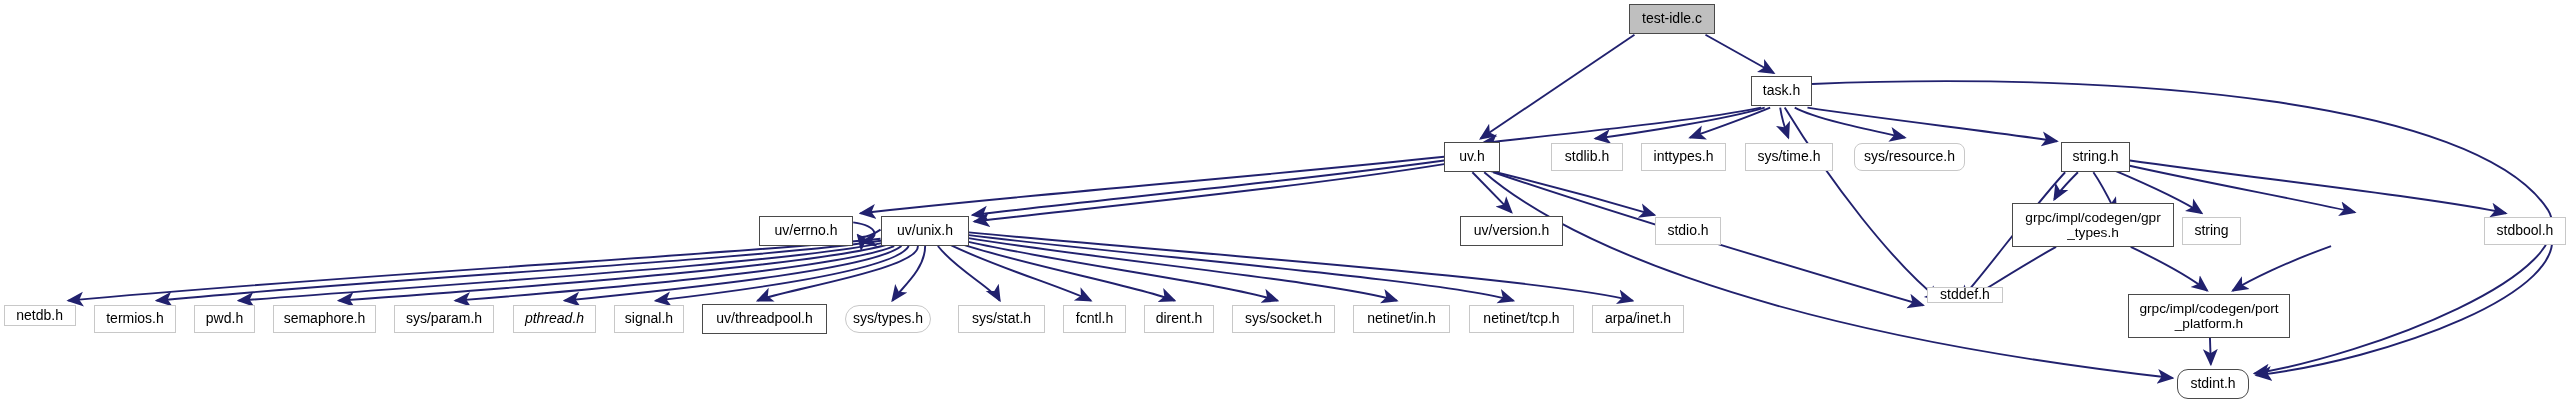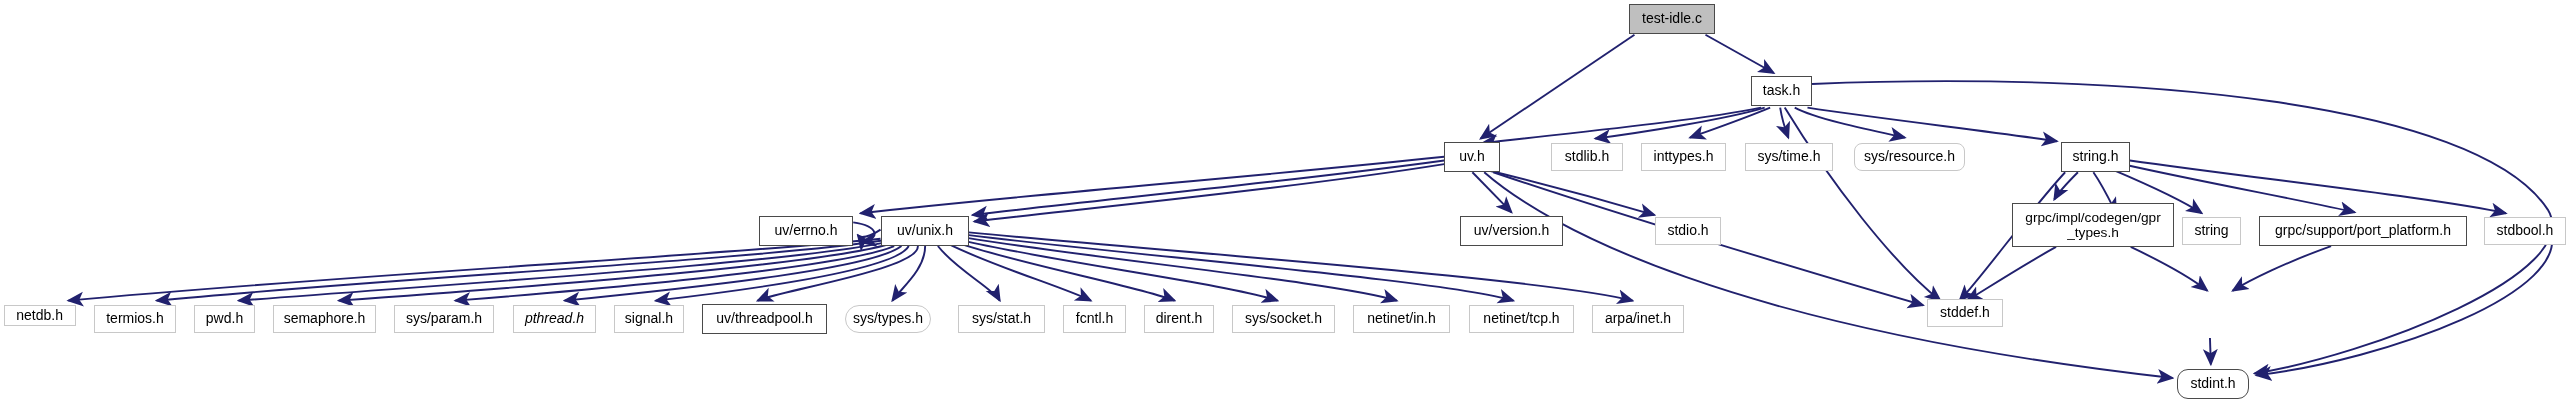--- a/index.html
+++ b/index.html
@@ -180,23 +180,20 @@
 
   <div class="node strong" style="left:2012px; top:203px; width:162px; height:44px; font-size:13.7px;">
     <span class="lbl">grpc/impl/codegen/gpr
 _types.h</span>
   </div>
 
   <div class="node" style="left:2182px; top:217px; width:59px; height:28px;">
     <span class="lbl">string</span>
   </div>
 
-  <div class="node strong" style="left:2259px; top:216px; width:208px; height:30px;">
-    <span class="lbl">grpc/support/port_platform.h</span>
-  </div>
 
   <div class="node" style="left:2484px; top:217px; width:82px; height:28px;">
     <span class="lbl">stdbool.h</span>
   </div>
 
   <div class="node" style="left:3.6px; top:305px; width:72px; height:21px;">
     <span class="lbl">netdb.h</span>
   </div>
 
   <div class="node" style="left:94px; top:305px; width:82px; height:28px;">
@@ -252,23 +249,27 @@
   </div>
 
   <div class="node" style="left:1469px; top:305px; width:105px; height:28px;">
     <span class="lbl">netinet/tcp.h</span>
   </div>
 
   <div class="node" style="left:1592px; top:305px; width:92px; height:28px;">
     <span class="lbl">arpa/inet.h</span>
   </div>
 
-  <div class="node" style="left:1927px; top:299px; width:76px; height:28px;">
+  <div class="node" style="left:1927px; top:287px; width:76px; height:16px;">
     <span class="lbl">stddef.h</span>
   </div>
 
+  <div class="node strong" style="left:2128px; top:294px; width:162px; height:44px; font-size:13.7px;">
+    <span class="lbl">grpc/impl/codegen/port
+_platform.h</span>
+  </div>
 
   <div class="node strong" style="left:2177px; top:369px; width:72px; height:30px;border-radius:11px;">
     <span class="lbl">stdint.h</span>
   </div>
 
 </div>
 
 
 </body></html>

